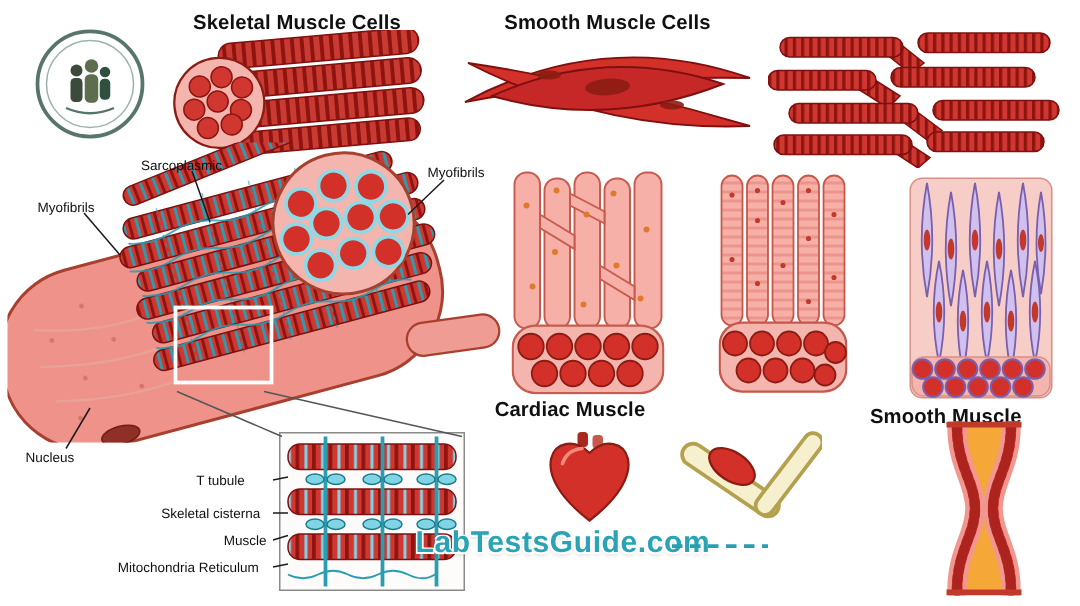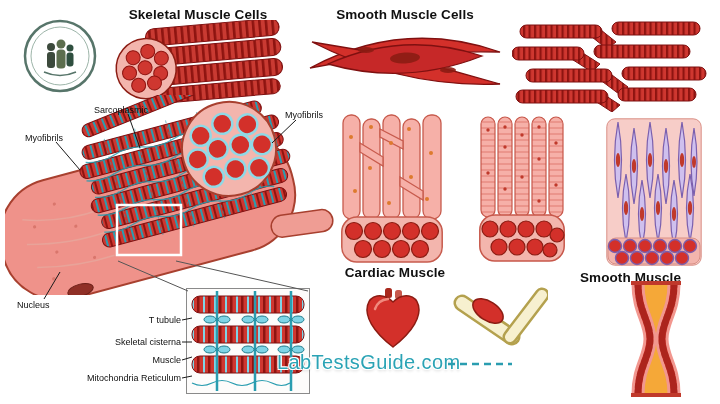--- a/index.html
+++ b/index.html
@@ -1,22 +1,22 @@
 <!DOCTYPE html>
 <html><head>
 <meta charset="utf-8">
 <style>
   *{margin:0;padding:0;box-sizing:border-box}
   body{font-family:"Liberation Sans",sans-serif;background:#dcdcdc}
   #canvas{position:relative;width:720px;height:404px;background:#ffffff;overflow:hidden;margin:0 auto}
   .abs{position:absolute}
   .h1{font-weight:bold;font-size:13.5px;color:#101010;text-align:center;letter-spacing:.1px}
   .lbl{font-size:9px;color:#101010;white-space:nowrap}
-  .r{text-align:right}
-  .watermark{font-size:20px;font-weight:normal;color:#2aa3b5;letter-spacing:.4px;
+  .r{text-align:center}
+  .watermark{font-size:20px;font-weight:bold;color:#2aa3b5;letter-spacing:.4px;
     text-shadow:-1px -1px 0 #fff,1px -1px 0 #fff,-1px 1px 0 #fff,1px 1px 0 #fff,0 2px 3px rgba(0,0,0,.18)}
   svg{display:block}
 </style>
 </head>
 <body>
 
 <div id="canvas">
 
   <svg class="abs" style="left:22px;top:18px" width="76" height="76" viewBox="0 0 76 76">
     <circle cx="38" cy="38" r="35" fill="#ffffff" stroke="#57756a" stroke-width="2.5"></circle>
@@ -320,21 +320,21 @@
         <circle cx="69" cy="128" r="6.5"></circle>
         <circle cx="84" cy="128" r="6.5"></circle>
       <circle cx="16" cy="140" r="6.5"></circle>
         <circle cx="31" cy="140" r="6.5"></circle>
         <circle cx="46" cy="140" r="6.5"></circle>
       <circle cx="61" cy="140" r="6.5"></circle>
         <circle cx="76" cy="140" r="6.5"></circle>
     </g>
   </svg>
 
-  <div class="abs h1" style="left:339px;top:265px;width:112px">Cardiac Muscle</div>
+  <div class="abs h1" style="left:324px;top:265px;width:112px">Cardiac Muscle</div>
   <div class="abs h1" style="left:578px;top:270px;width:105px">Smooth Muscle</div>
 
   <svg class="abs" style="left:362px;top:287px" width="62" height="64" viewBox="0 0 62 64">
     <rect x="23" y="1" width="7" height="10" rx="2.5" fill="#a8281d"></rect>
     <rect x="33" y="3" width="7" height="9" rx="2.5" fill="#c7584c"></rect>
     <path d="M31,60 C10,44 3,29 5.5,18.5 C8,8.5 20,4.5 31,15 C42,4.5 54,8.5 56.5,18.5 C59,29 52,44 31,60 Z" fill="#d3302a" stroke="#8c1c13" stroke-width="1.5"></path>
     <path d="M13,22 q3,-9 13,-10" stroke="#f08a7e" stroke-width="2.5" fill="none" stroke-linecap="round"></path>
   </svg>
 
   <svg class="abs" style="left:450px;top:283px" width="98" height="74" viewBox="0 0 98 74">

